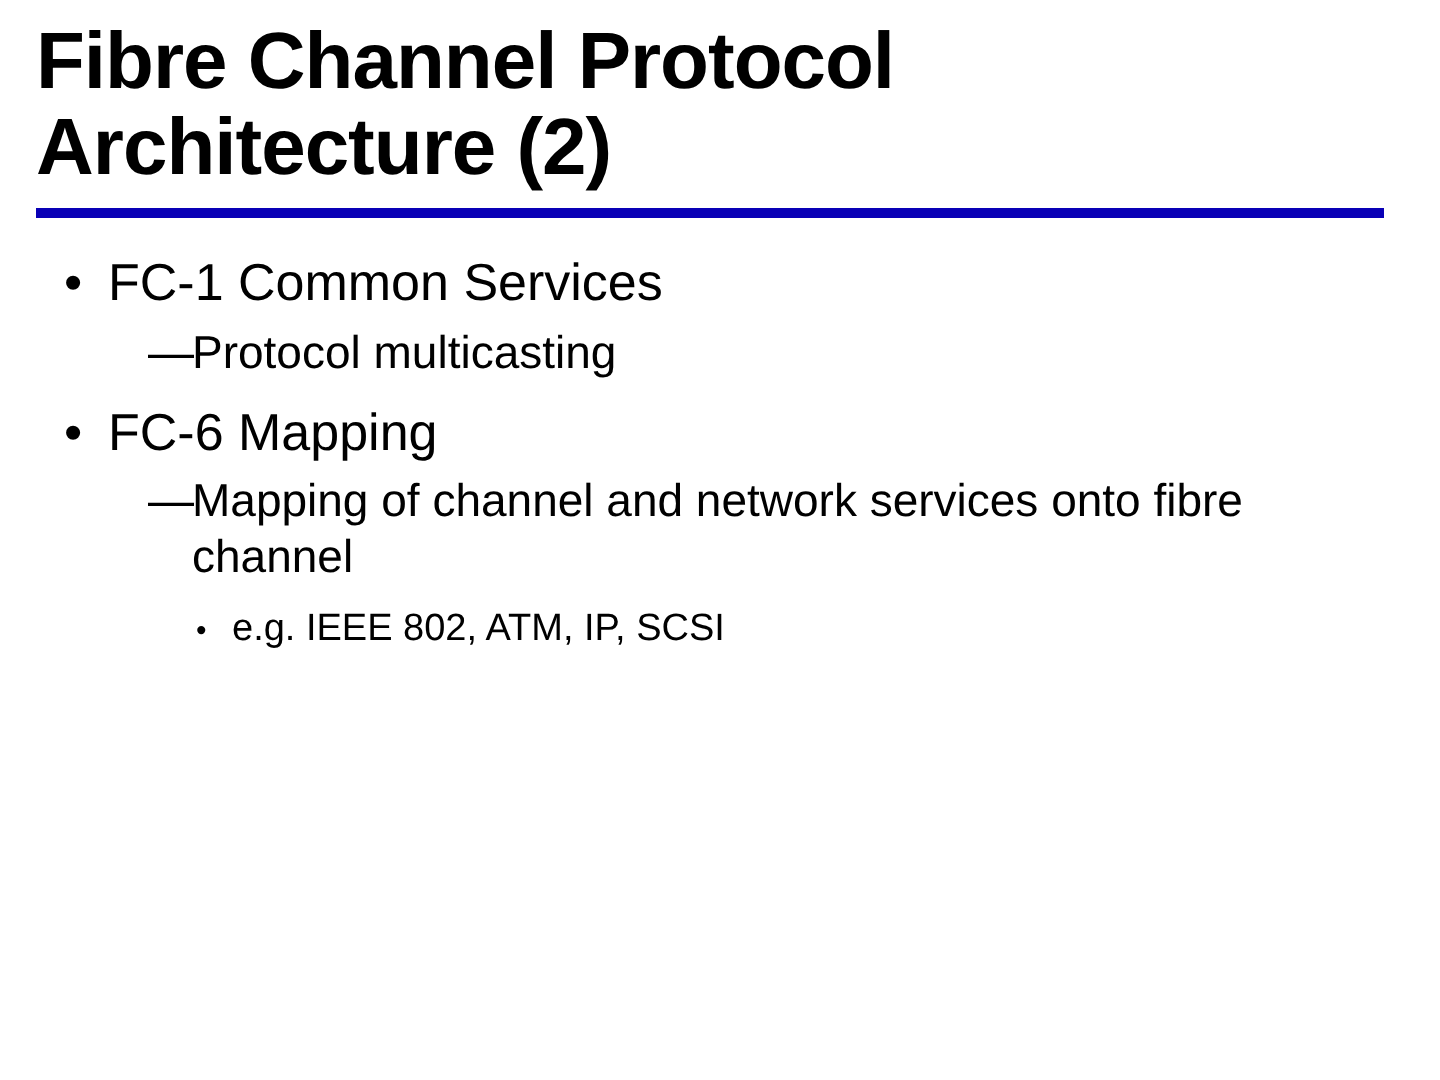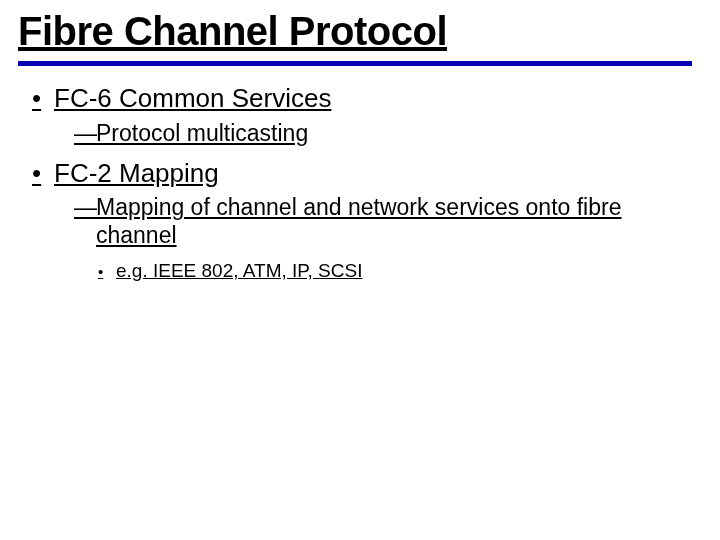--- a/index.html
+++ b/index.html
@@ -10,21 +10,20 @@
     background: #ffffff;
     font-family: Verdana, Geneva, sans-serif;
     color: #000;
   }
   .slide {
     box-sizing: border-box;
     width: 720px;
     height: 536px;
     padding: 10px 28px 0 18px;
     position: relative;
-    text-decoration: underline;
   }
   .title {
     font-family: Arial, "Arial Black", Helvetica, sans-serif;
     font-weight: 900;
     font-stretch: condensed;
     font-size: 40px;
     line-height: 1.08;
     letter-spacing: -0.5px;
     margin: 0 0 8px 0;
   }
@@ -73,36 +72,37 @@
     flex: 1 1 auto;
   }
 </style>
 </head>
 <body>
 
 <div class="slide">
 
   <h1 class="title">
     <span>Fibre Channel Protocol</span><br>
+    <span>Architecture (2)</span>
   </h1>
 
   <div class="rule"></div>
 
   <div class="l1">
     <span class="bullet">•</span>
-    <span class="text">FC-6 Common Services</span>
+    <span class="text">FC-1 Common Services</span>
   </div>
   <div class="l2">
     <span class="dash">—</span>
     <span class="text">Protocol multicasting</span>
   </div>
 
   <div class="l1">
     <span class="bullet">•</span>
-    <span class="text">FC-2 Mapping</span>
+    <span class="text">FC-6 Mapping</span>
   </div>
   <div class="l2">
     <span class="dash">—</span>
     <span class="text">Mapping of channel and network services onto fibre channel</span>
   </div>
   <div class="l3">
     <span class="bullet">•</span>
     <span class="text">e.g. IEEE 802, ATM, IP, SCSI</span>
   </div>
 

